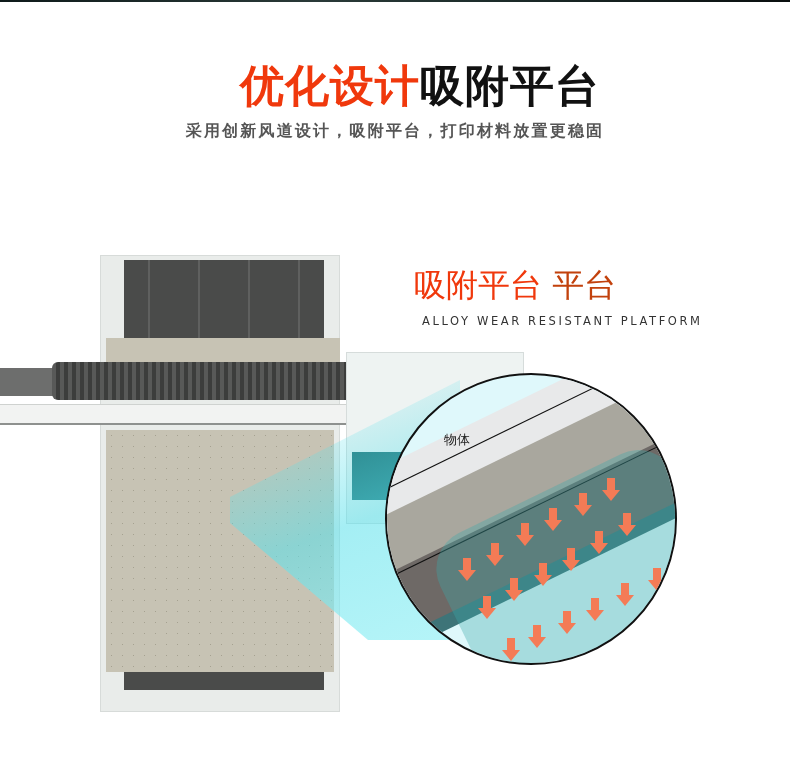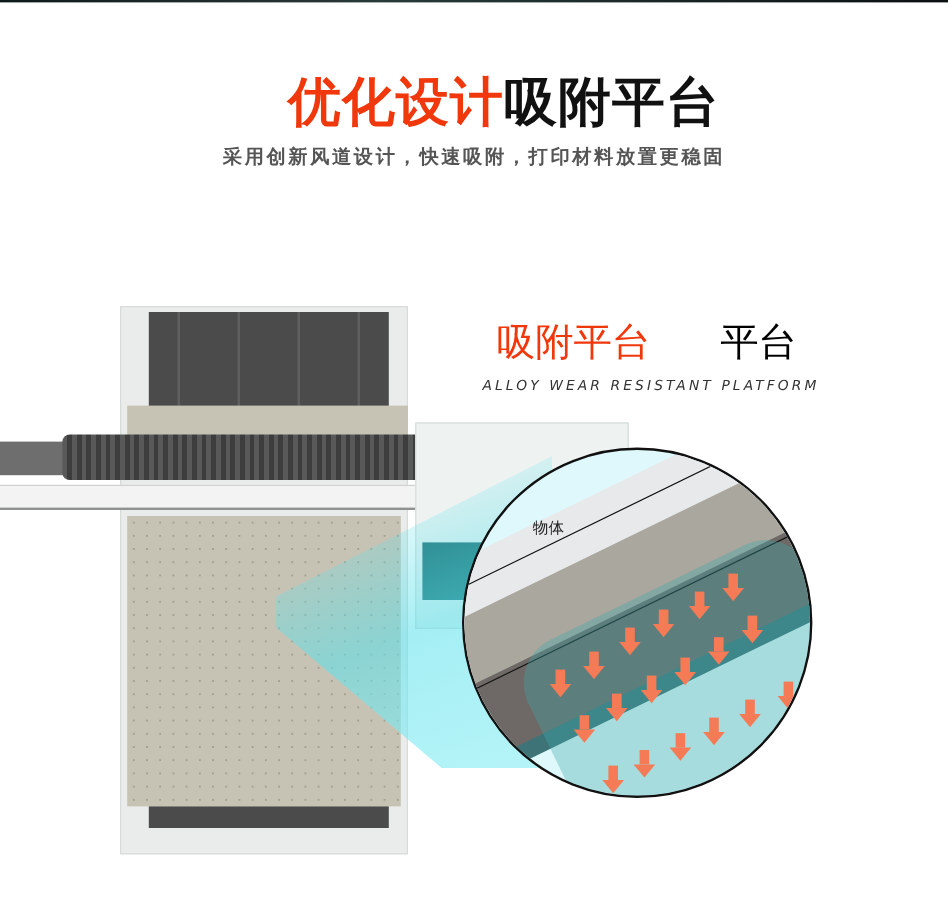--- a/index.html
+++ b/index.html
@@ -4,22 +4,22 @@
 <style>
   html,body{margin:0;padding:0;}
   body{width:790px;height:760px;background:#ffffff;position:relative;overflow:hidden;font-family:"DejaVu Sans","Liberation Sans",sans-serif;}
   .topstrip{position:absolute;left:0;top:0;width:790px;height:2px;background:linear-gradient(90deg,#0e1a1a 0%,#2a3a38 40%,#1e2e2c 60%,#0a0f0f 100%);}
   .title{position:absolute;left:0;top:58px;width:788px;text-align:center;font-size:44px;font-weight:bold;letter-spacing:1px;line-height:56px;padding-left:26px;}
   .title .hl{color:#f0380c;}
   .title .dk{color:#111111;}
   .subtitle{position:absolute;left:0;top:121px;width:790px;text-align:center;font-size:16px;font-weight:bold;color:#555555;letter-spacing:2.2px;}
   .sec-title{position:absolute;left:414px;top:263px;font-size:32px;line-height:44px;white-space:nowrap;}
   .sec-title .hl{color:#f0380c;}
-  .sec-title .dk{color:#000000;margin-left:48px;}
-  .sec-en{position:absolute;left:402px;top:314px;font-size:11.5px;letter-spacing:2.6px;color:#333333;white-space:nowrap;font-style:italic;}
+  .sec-title .dk{color:#c2410c;}
+  .sec-en{position:absolute;left:422px;top:314px;font-size:11.5px;letter-spacing:2.6px;color:#333333;white-space:nowrap;}
 
   
   .machine{position:absolute;left:0;top:0;width:790px;height:760px;}
   .frame{position:absolute;left:100px;top:255px;width:238px;height:455px;background:#e9ecea;border:1px solid #d7dbd9;}
   .frame-top-black{position:absolute;left:124px;top:260px;width:200px;height:82px;background:#4a4b4a;}
   .frame-top-black .rib{position:absolute;top:0;width:2px;height:82px;background:#5f605f;}
   .frame-bot-black{position:absolute;left:124px;top:672px;width:200px;height:18px;background:#4a4b4a;}
   .board-top{position:absolute;left:106px;top:338px;width:234px;height:26px;background:#c7c3b4;}
   .board-main{position:absolute;left:106px;top:430px;width:228px;height:242px;background:#c7c3b4;
     background-image:radial-gradient(circle,#a5a190 0.8px,transparent 1px);background-size:11px 11px;}
@@ -45,21 +45,21 @@
   .arrow::after{content:"";position:absolute;left:-9px;top:0;border-left:9px solid transparent;border-right:9px solid transparent;border-top:11px solid #f47b56;}
 </style>
 </head>
 <body>
 
 <div class="topstrip"></div>
 
 <div class="title">
   <span class="hl">优化设计</span><span class="dk">吸附平台</span>
 </div>
-<div class="subtitle">采用创新风道设计，快速吸附，打印材料放置更稳固</div>
+<div class="subtitle">采用创新风道设计，吸附平台，打印材料放置更稳固</div>
 
 <div class="machine">
   <div class="frame"></div>
   <div class="frame-top-black">
     <div class="rib" style="left:24px"></div>
       <div class="rib" style="left:74px"></div>
       <div class="rib" style="left:124px"></div>
       <div class="rib" style="left:174px"></div>
   </div>
   <div class="board-top"></div>

